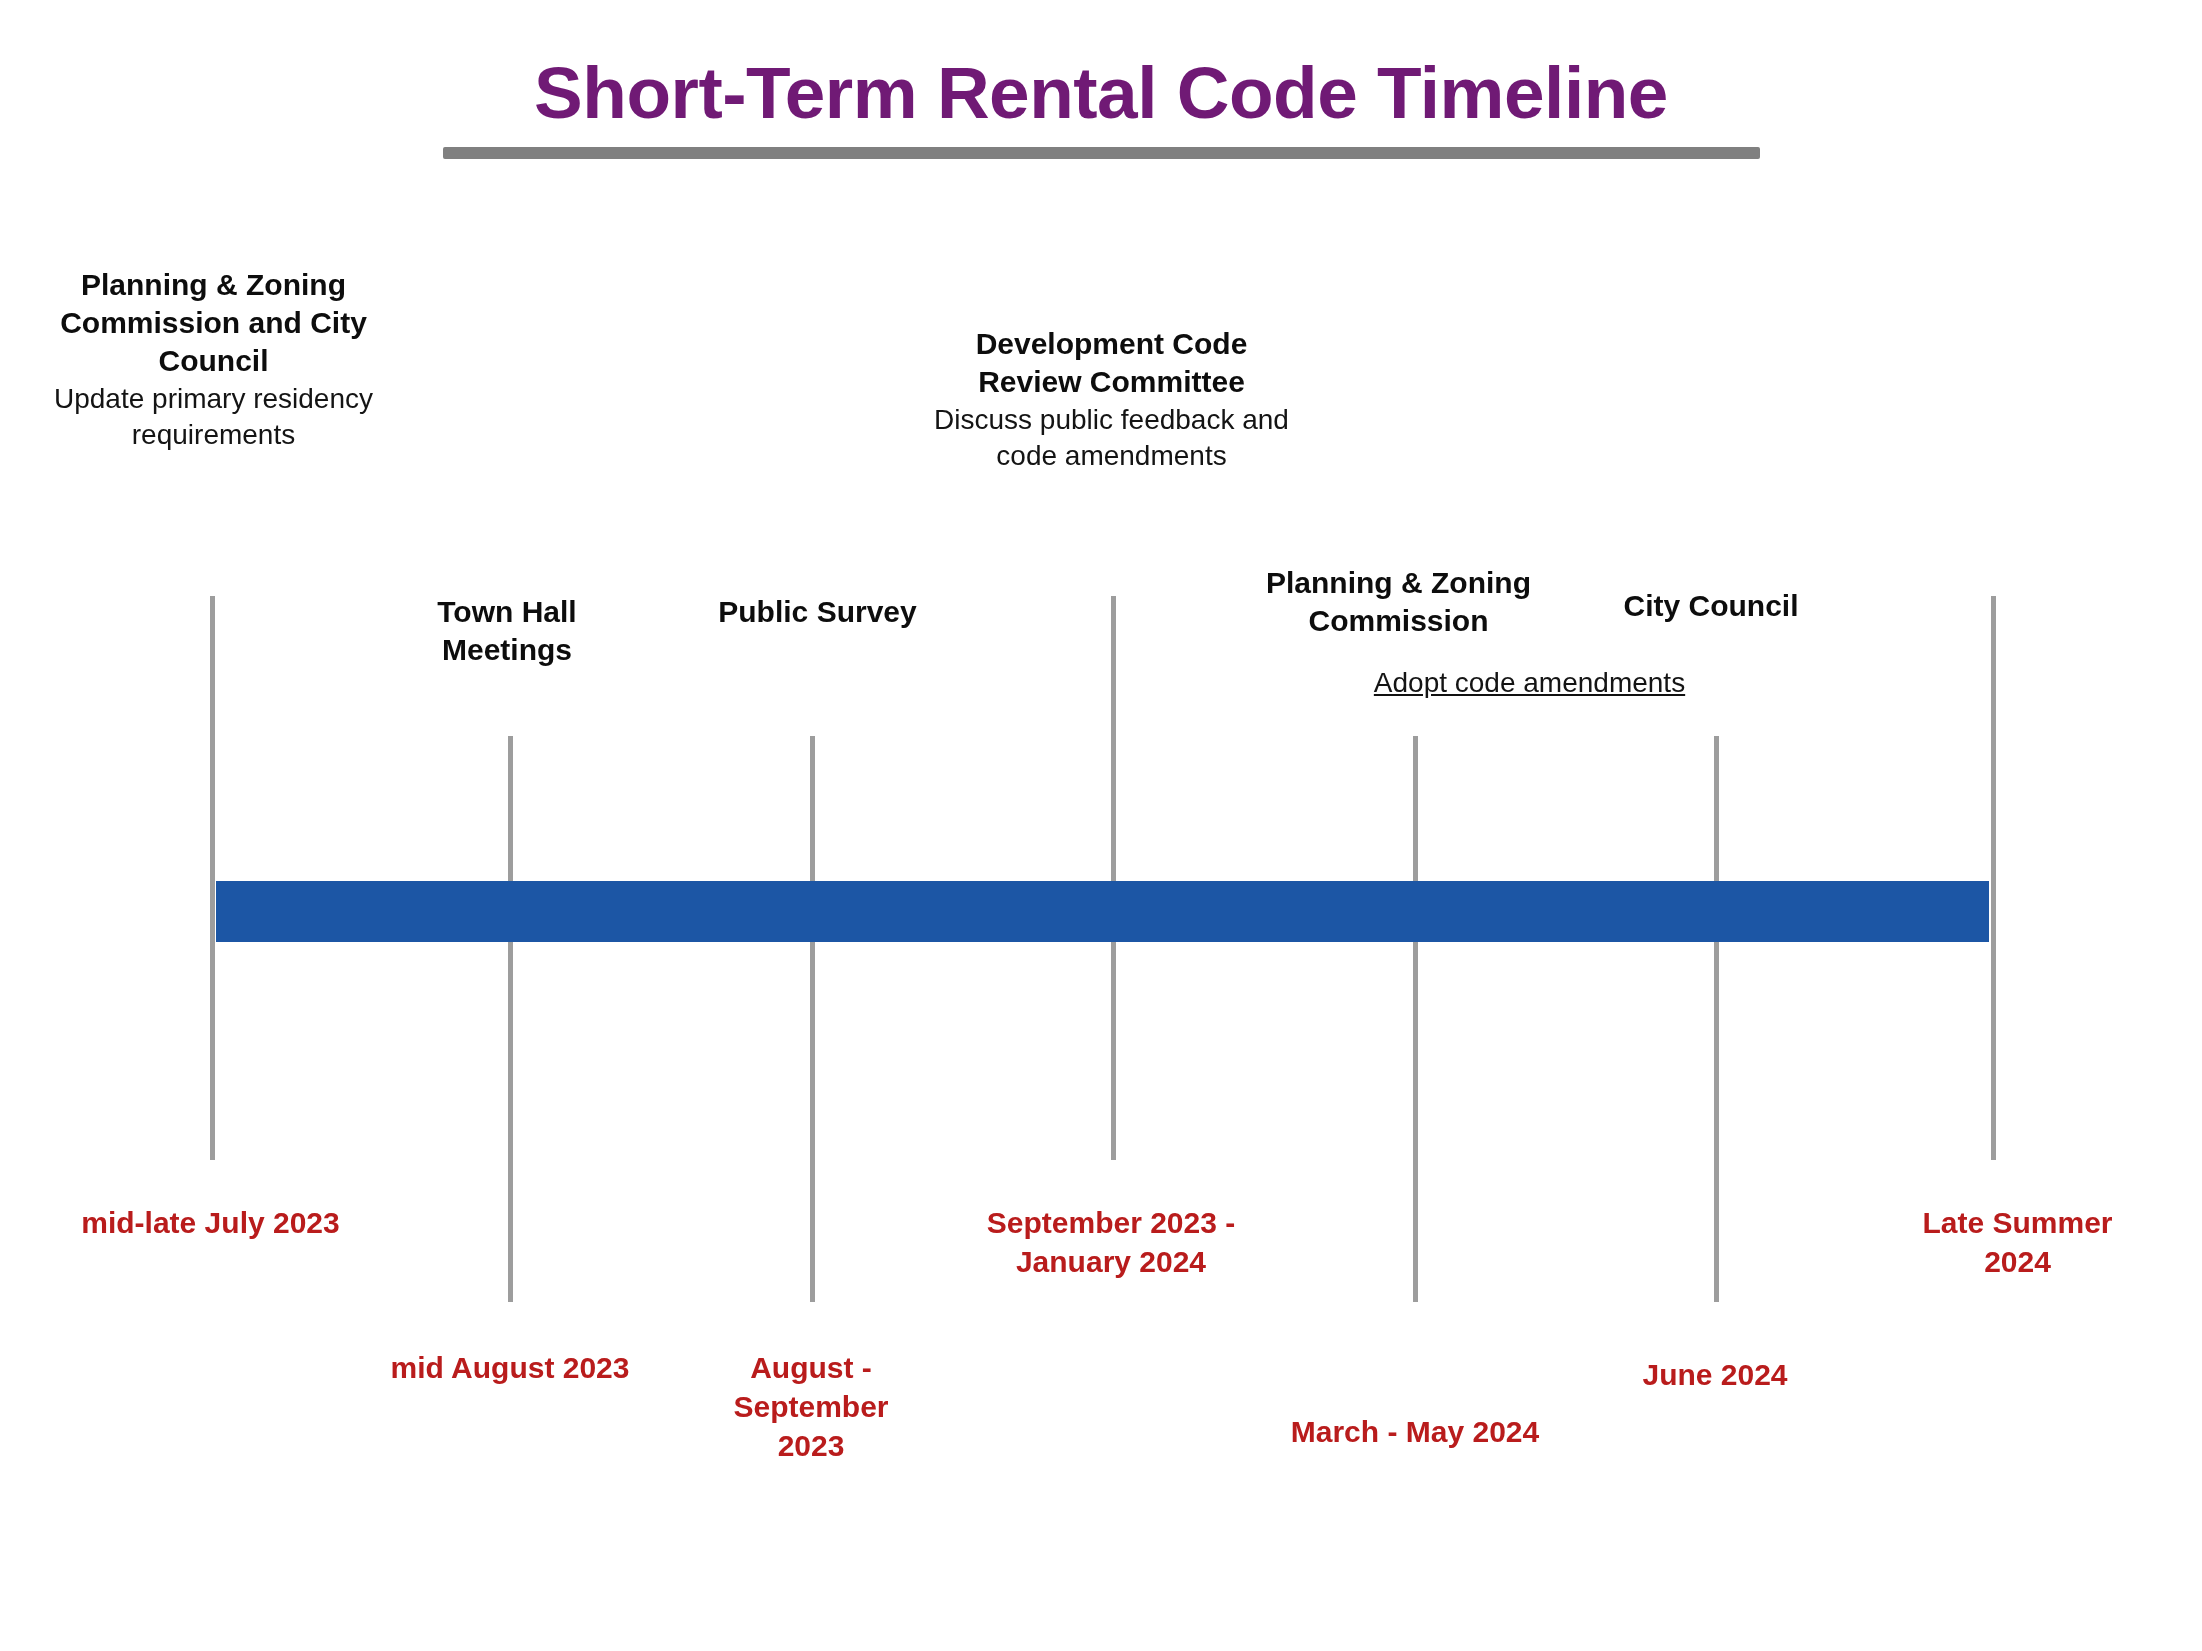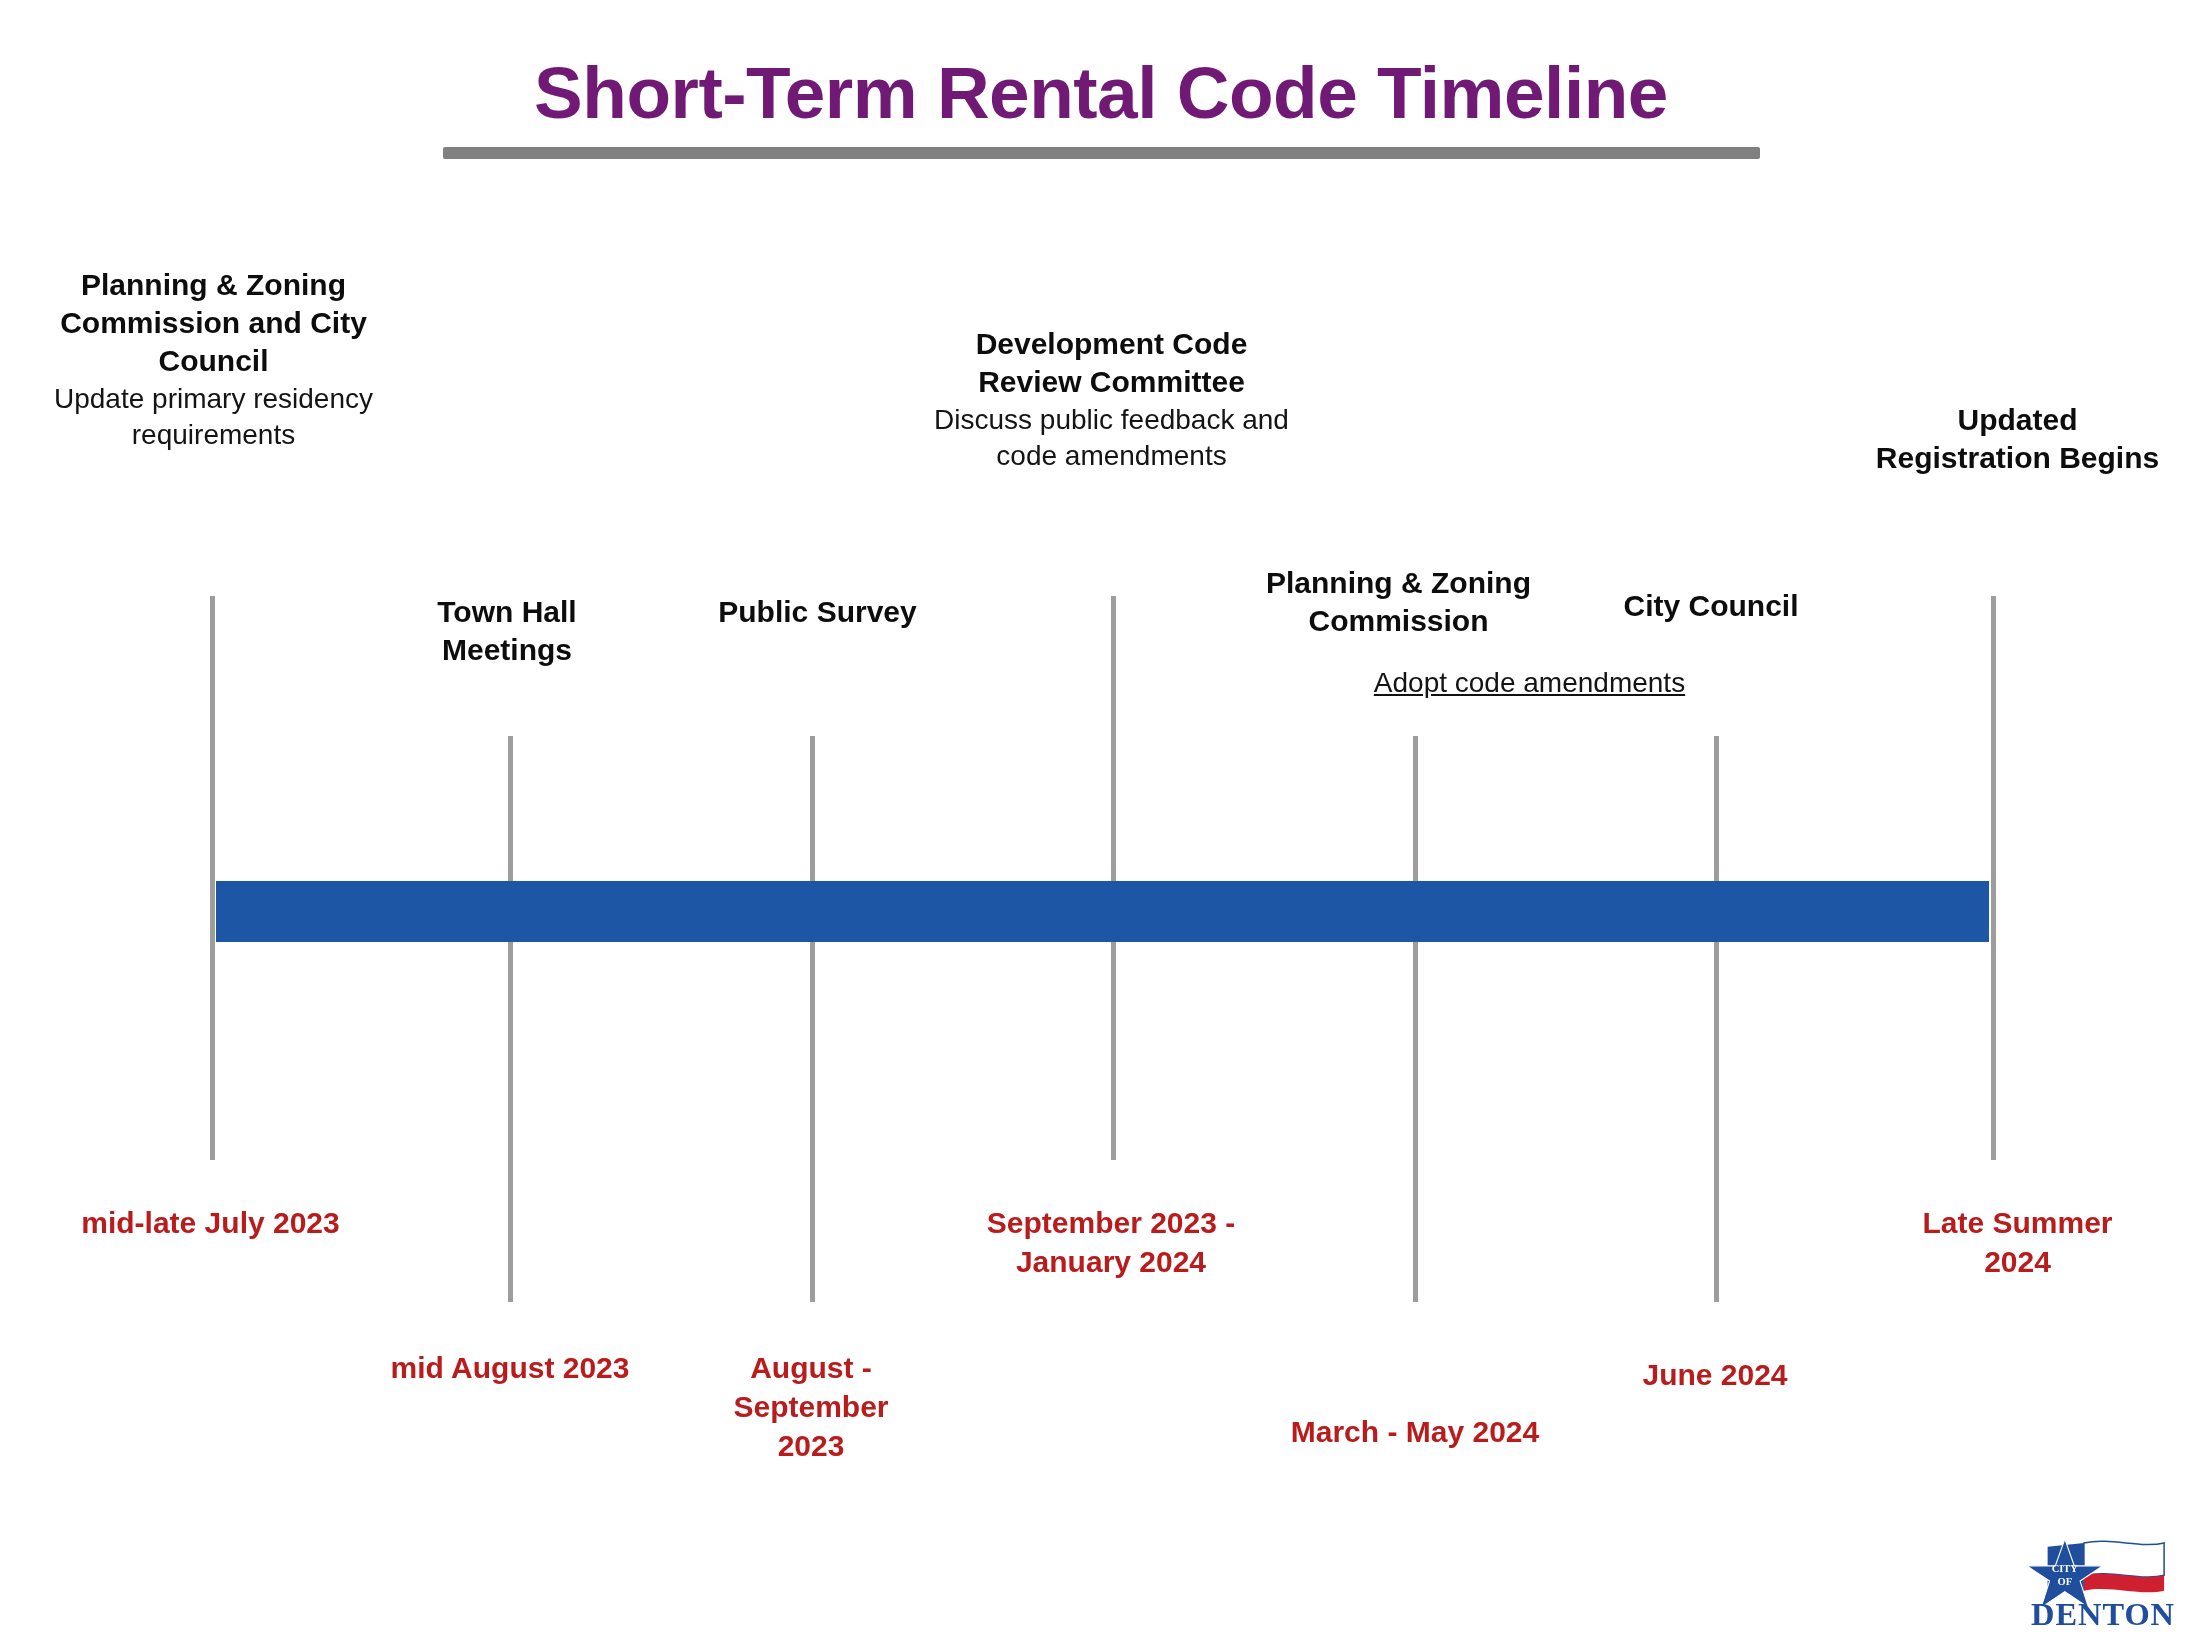--- a/index.html
+++ b/index.html
@@ -127,23 +127,20 @@
   </div>
 
   <div class="milestone" style="left:1577px; top:587px; width:268px;">
     <span class="ms-title">City Council</span>
   </div>
 
   <div class="milestone" style="left:1319px; top:663px; width:421px;text-decoration:underline;">
     <span class="ms-desc">Adopt code amendments</span>
   </div>
 
-  <div class="milestone" style="left:1874px; top:401px; width:287px;">
-    <span class="ms-title">Updated Registration Begins</span>
-  </div>
 
   <div class="tick-line" style="left:210px; top:596px; height:564px;"></div>
   <div class="tick-line" style="left:508px; top:736px; height:566px;"></div>
   <div class="tick-line" style="left:810px; top:736px; height:566px;"></div>
   <div class="tick-line" style="left:1111px; top:596px; height:564px;"></div>
   <div class="tick-line" style="left:1413px; top:736px; height:566px;"></div>
   <div class="tick-line" style="left:1714px; top:736px; height:566px;"></div>
   <div class="tick-line" style="left:1991px; top:596px; height:564px;"></div>
 
   <div id="timeline-bar"></div>
@@ -155,31 +152,15 @@
   <div class="date-label" style="left:707px; top:1348px; width:208px;">August - September 2023</div>
 
   <div class="date-label" style="left:956px; top:1203px; width:310px;">September 2023 - January 2024</div>
 
   <div class="date-label" style="left:1281px; top:1412px; width:268px;">March - May 2024</div>
 
   <div class="date-label" style="left:1587px; top:1355px; width:256px;">June 2024</div>
 
   <div class="date-label" style="left:1893px; top:1203px; width:249px;">Late Summer 2024</div>
 
-  <div id="denton-logo">
-    <svg width="168" height="92" viewBox="0 0 176 96" xmlns="http://www.w3.org/2000/svg">
-
-      <path d="M68 6 C96 0, 128 12, 152 6 L152 40 C128 46, 96 34, 68 40 Z" fill="#ffffff" stroke="#1F4E9C" stroke-width="1.6"></path>
-      <path d="M68 40 C96 34, 128 46, 152 40 L152 56 C128 62, 96 50, 68 56 Z" fill="#CE2030"></path>
-
-      <path d="M30 10 L68 6 L68 56 L30 56 Z" fill="#1F4E9C"></path>
-
-      <polygon points="48,2 58,30 88,30 64,46 73,74 48,57 23,74 32,46 8,30 38,30" fill="#1F4E9C" stroke="#ffffff" stroke-width="1.2"></polygon>
-
-      <text x="48" y="36" font-family="'Liberation Serif', serif" font-size="11" font-weight="bold" fill="#ffffff" text-anchor="middle">CITY</text>
-      <text x="48" y="50" font-family="'Liberation Serif', serif" font-size="11" font-weight="bold" fill="#ffffff" text-anchor="middle">OF</text>
-
-      <text x="88" y="92" font-family="'Liberation Serif', serif" font-size="34" font-weight="bold" fill="#1F4E9C" text-anchor="middle" letter-spacing="1">DENTON</text>
-    </svg>
-  </div>
 
 </div>
 
 
 </body></html>

